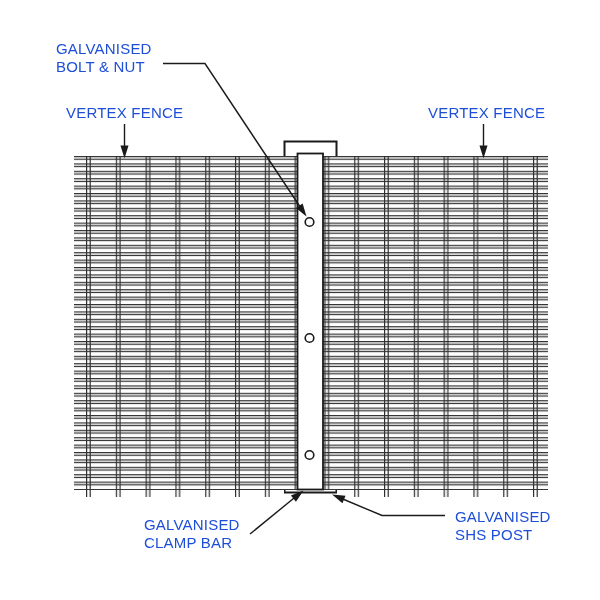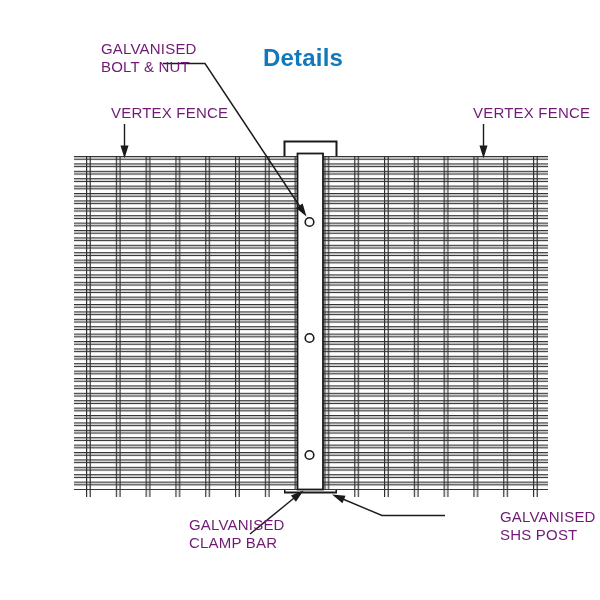--- a/index.html
+++ b/index.html
@@ -4,23 +4,22 @@
 <style>
   html,body{margin:0;padding:0;background:#ffffff;}
   body{width:600px;height:600px;font-family:"Liberation Sans",sans-serif;}
   .canvas{position:relative;width:600px;height:600px;background:#ffffff;overflow:hidden;}
   .drawing{position:absolute;left:0;top:0;}
   .lbl{
     position:absolute;
     font-size:15px;
     line-height:17.5px;
     letter-spacing:.2px;
-    color:#701a75;
+    color:#1d4ed8;
     white-space:pre-line;
-    margin-left:45px;
   }
   .title{
     position:absolute;
     left:263px;top:44px;
     font-size:24px;
     font-weight:bold;
     letter-spacing:.2px;
     color:#1178be;
   }
 </style>
@@ -69,21 +68,20 @@
     </g>
     <g fill="#1a1a1a" stroke="none">
       <polygon points="0,0 -13,-4 -13,4" transform="translate(306.5,216.5) rotate(56.3)"></polygon>
       <polygon points="0,0 -13,-4 -13,4" transform="translate(124.5,158.5) rotate(90)"></polygon>
       <polygon points="0,0 -13,-4 -13,4" transform="translate(483.5,158.5) rotate(90)"></polygon>
       <polygon points="0,0 -13,-4 -13,4" transform="translate(303.5,490.5) rotate(-39.2)"></polygon>
       <polygon points="0,0 -13,-4 -13,4" transform="translate(332,494.5) rotate(-157.2)"></polygon>
     </g>
   </svg>
 
-  <div class="title">Details</div>
 
   <div class="lbl" style="left:56px;top:40px;">GALVANISED
 BOLT &amp; NUT</div>
 
   <div class="lbl" style="left:66px;top:104px;">VERTEX FENCE</div>
 
   <div class="lbl" style="left:428px;top:104px;">VERTEX FENCE</div>
 
   <div class="lbl" style="left:144px;top:516px;">GALVANISED
 CLAMP BAR</div>

